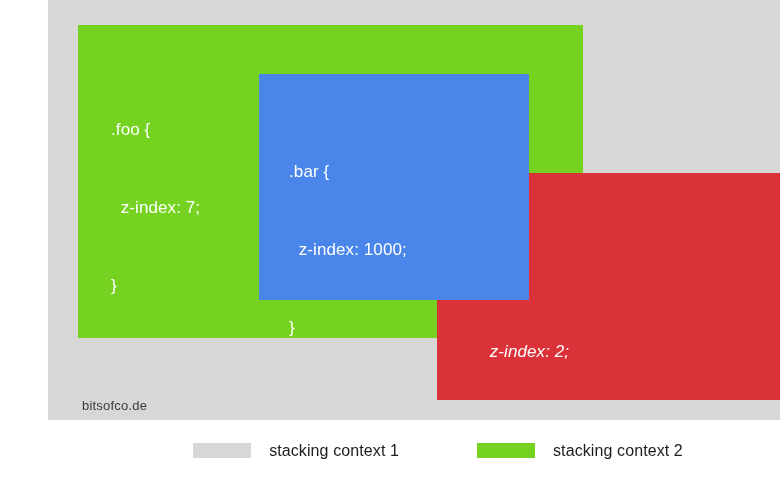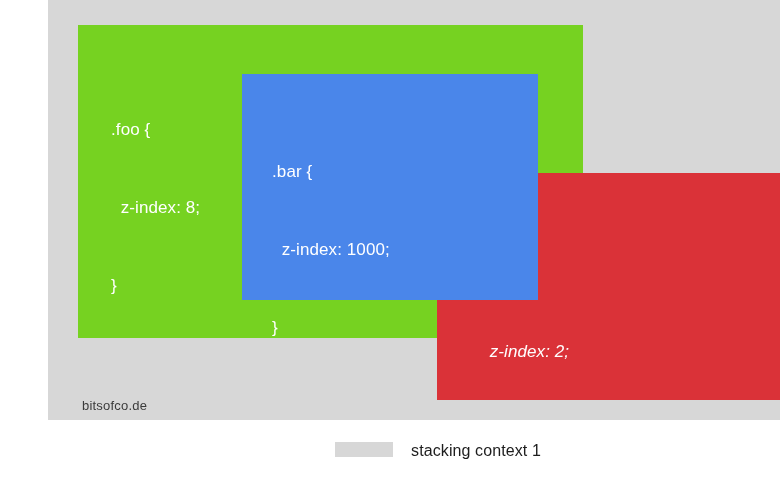--- a/index.html
+++ b/index.html
@@ -58,23 +58,23 @@
     height: 313px;
     background: #76d221;
     z-index: 1;
   }
   .box-foo .code {
     left: 33px;
     top: 40px;
   }
 
   .box-bar {
-    left: 194px;
+    left: 211px;
     top: 74px;
-    width: 296px;
+    width: 270px;
     height: 226px;
     background: #4a86ea;
     z-index: 1000;
   }
   .box-bar .code {
     left: 30px;
     top: 33px;
   }
 
   .box-baz {
@@ -116,21 +116,21 @@
     width: 780px;
     height: 61px;
     background: #ffffff;
     display: flex;
     align-items: center;
     justify-content: center;
     gap: 78px;
   }
   .legend-item {
     display: flex;
-    align-items: flex-start;
+    align-items: center;
     gap: 18px;
   }
   .legend-swatch {
     width: 58px;
     height: 15px;
     flex: none;
   }
   .legend-label {
     font-size: 16px;
     color: #1d1d1d;
@@ -141,21 +141,21 @@
 </head>
 <body>
 
 <div id="canvas">
 
   <div class="context-gray"></div>
 
   <div class="box box-foo">
     <div class="code">
       <span class="code-line">.foo {</span>
-      <span class="code-line">  z-index: 8;</span>
+      <span class="code-line">  z-index: 7;</span>
       <span class="code-line">}</span>
     </div>
   </div>
 
   <div class="box box-bar">
     <div class="code">
       <span class="code-line">.bar {</span>
       <span class="code-line">  z-index: 1000;</span>
       <span class="code-line">}</span>
     </div>
@@ -169,15 +169,19 @@
     </div>
   </div>
 
   <div class="watermark">bitsofco.de</div>
 
   <div class="legend">
     <div class="legend-item">
       <span class="legend-swatch" style="background:#d7d7d7"></span>
       <span class="legend-label">stacking context 1</span>
     </div>
+    <div class="legend-item">
+      <span class="legend-swatch" style="background:#76d221"></span>
+      <span class="legend-label">stacking context 2</span>
+    </div>
   </div>
 
 </div>
 
 </body></html>

